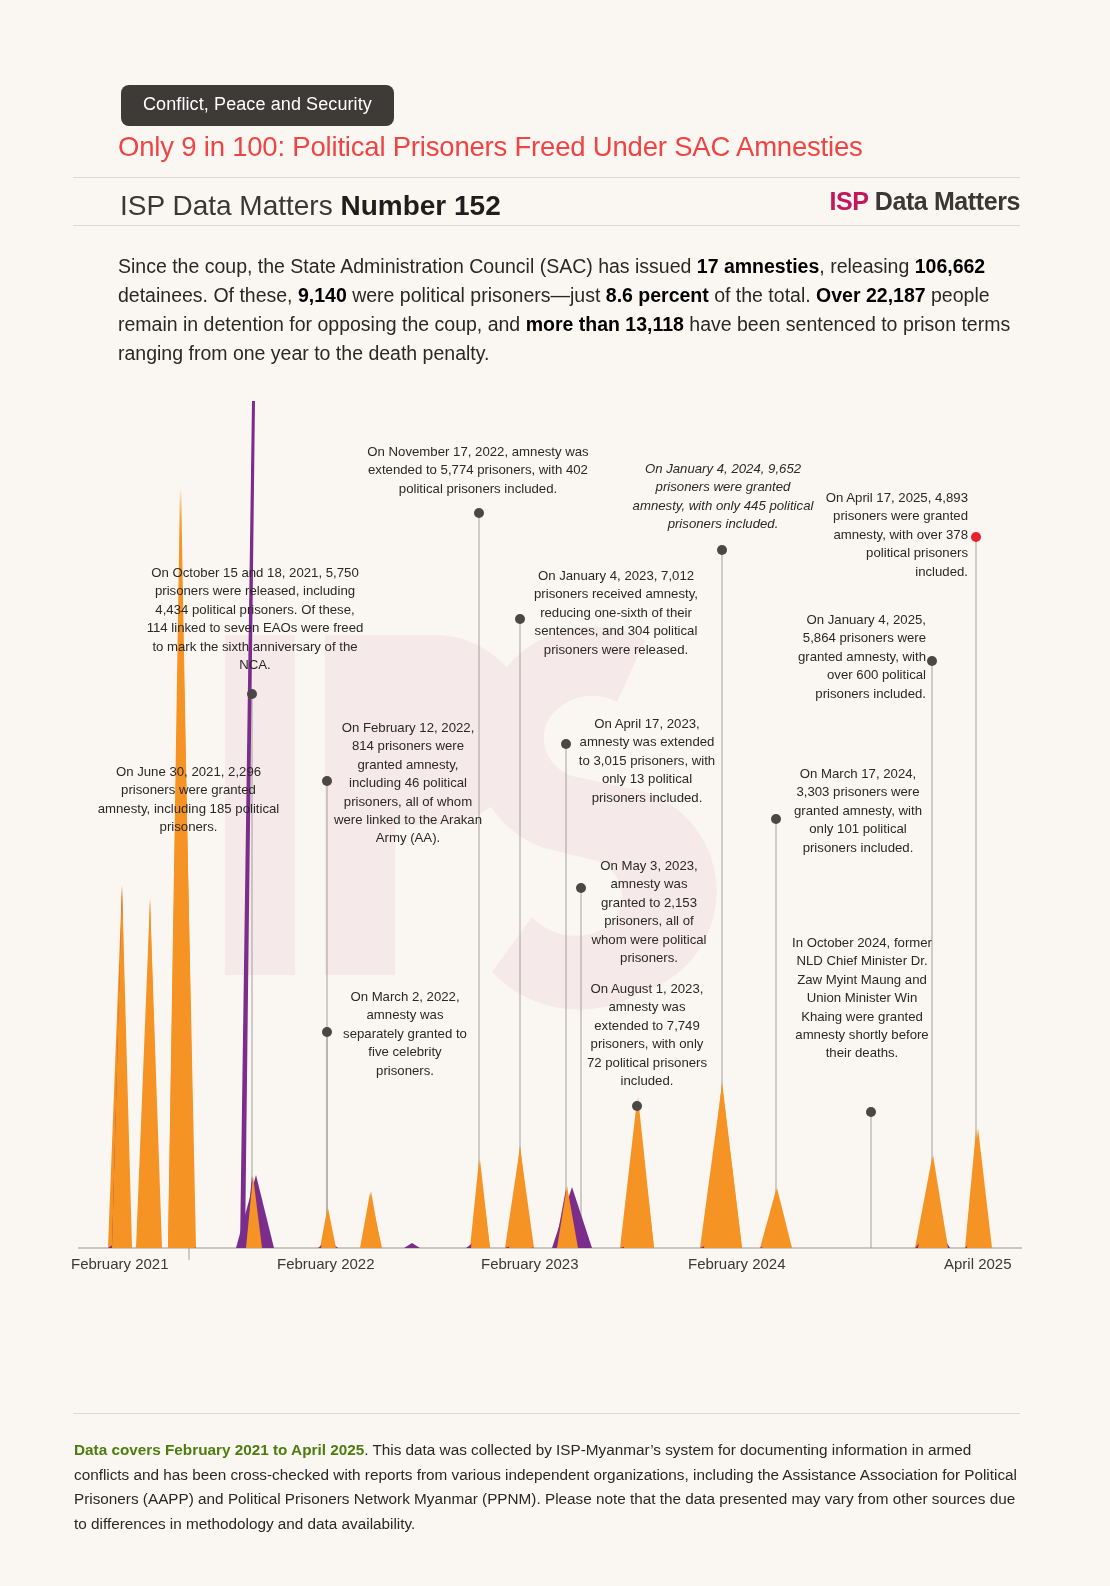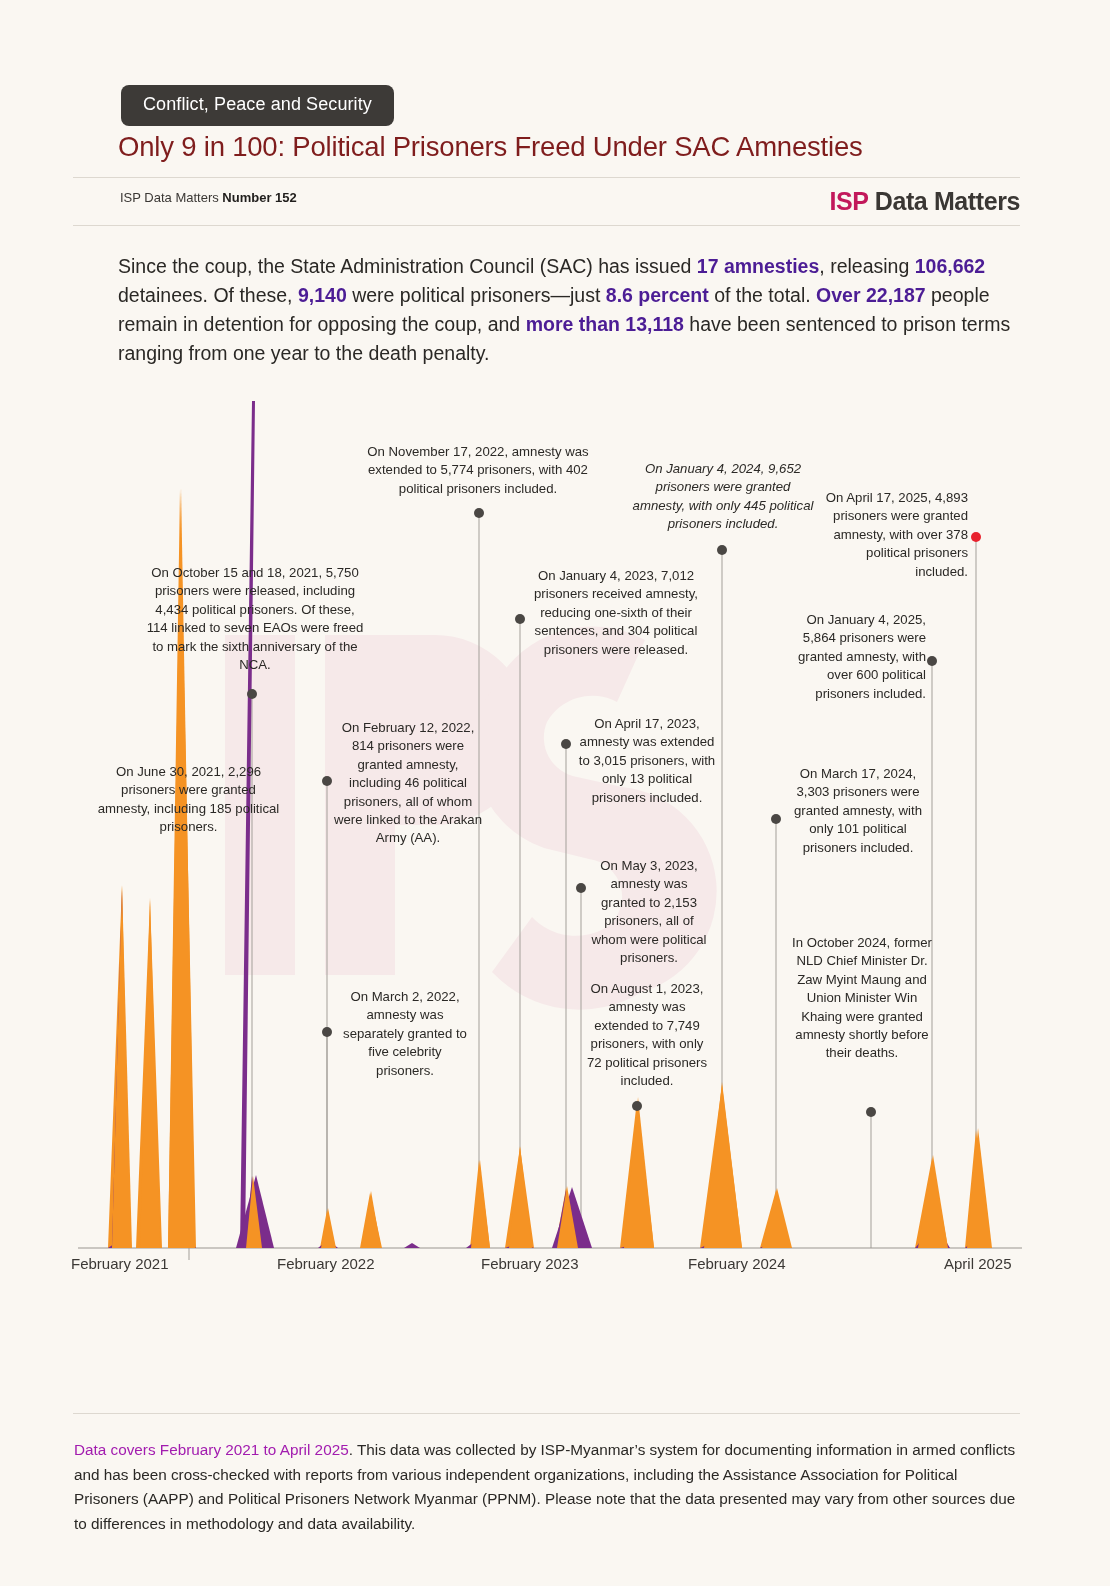--- a/index.html
+++ b/index.html
@@ -28,35 +28,35 @@
     letter-spacing: 0.1px;
     white-space: nowrap;
   }
 
   .headline {
     position: absolute;
     left: 118px; top: 131px;
     font-size: 27.5px;
     font-weight: 500;
     letter-spacing: -0.2px;
-    color: #7f1d1d;
+    color: #ef4444;
     white-space: nowrap;
   }
 
   .rule-top {
     position: absolute;
     left: 73px; top: 177px;
     width: 947px; height: 1px;
     background: #ddd8d0;
   }
 
   .issue-line {
     position: absolute;
     left: 120px; top: 190px;
-    font-size: 13px;
+    font-size: 28px;
     color: #3a3734;
     white-space: nowrap;
   }
   .issue-line b { font-weight: 700; color: #201e1c; }
 
   .brand {
     position: absolute;
     right: 90px; top: 187px;
     font-size: 25px;
     font-weight: 700;
@@ -74,21 +74,21 @@
   }
 
   .lede {
     position: absolute;
     left: 118px; top: 252px;
     width: 900px;
     font-size: 19.5px;
     line-height: 29px;
     color: #2a2825;
   }
-  .lede b { font-weight: 700; color: #4c1d95; }
+  .lede b { font-weight: 700; color: #000000; }
 
   
   .watermark {
     position: absolute;
     left: 195px; top: 575px;
     width: 560px; height: 460px;
     pointer-events: none;
     opacity: 1;
   }
 
@@ -140,21 +140,21 @@
     background: #ddd8d0;
   }
   .footnote {
     position: absolute;
     left: 74px; top: 1438px;
     width: 948px;
     font-size: 15.3px;
     line-height: 24.5px;
     color: #2a2825;
   }
-  .footnote b { font-weight: 400; color: #a21caf; margin-top: 48px; }
+  .footnote b { font-weight: 700; color: #4d7c0f; margin-top: 48px; }
 </style>
 </head>
 <body>
 
 <div class="page">
 
   <div class="category-pill">Conflict, Peace and Security</div>
 
   <div class="headline">Only 9 in 100: Political Prisoners Freed Under SAC Amnesties</div>
 

